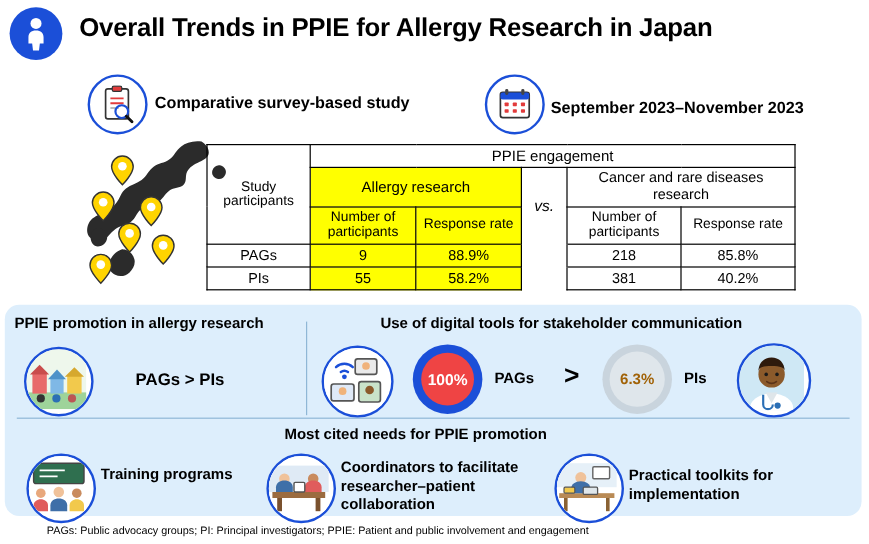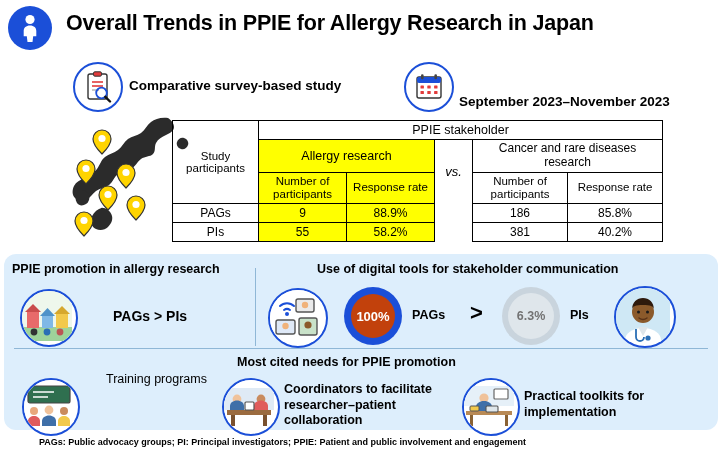--- a/index.html
+++ b/index.html
@@ -55,21 +55,21 @@
   }
   #meta-study-icon { left: 73px; top: 62px; }
   #meta-date-icon  { left: 404px; top: 62px; }
   .meta-label {
     position: absolute;
     font-size: 13.5px;
     font-weight: bold;
     white-space: nowrap;
   }
   #meta-study-label { left: 129px; top: 78px; }
-  #meta-date-label  { left: 459px; top: 94px; }
+  #meta-date-label  { left: 459px; top: 82px; }
 
   
   #map-wrap {
     position: absolute;
     left: 64px; top: 112px;
     width: 140px; height: 138px;
   }
 
   
   #table-wrap {
@@ -157,21 +157,21 @@
   #donut-pags {
     position: absolute;
     left: 344px; top: 287px;
     width: 58px; height: 58px;
     border-radius: 50%;
     background: #1b4fd8;
     display: flex; align-items: center; justify-content: center;
   }
   #donut-pags-inner {
     width: 44px; height: 44px; border-radius: 50%;
-    background: #c2410c;
+    background: #ef4444;
     display: flex; align-items: center; justify-content: center;
     color: #fff; font-size: 13px; font-weight: bold;
   }
   #label-pags {
     position: absolute; left: 412px; top: 308px;
     font-size: 12.5px; font-weight: bold;
   }
   #gt-sign {
     position: absolute; left: 470px; top: 300px;
     font-size: 22px; font-weight: bold;
@@ -180,51 +180,51 @@
     position: absolute;
     left: 502px; top: 287px;
     width: 58px; height: 58px; border-radius: 50%;
     background: #c9d4dd;
     display: flex; align-items: center; justify-content: center;
   }
   #donut-pis-inner {
     width: 46px; height: 46px; border-radius: 50%;
     background: #dfe6eb;
     display: flex; align-items: center; justify-content: center;
-    font-size: 12.5px; font-weight: bold; color: #737373; text-align: right;
+    font-size: 12.5px; font-weight: bold; color: #a16207; text-align: right;
   }
   #label-pis {
     position: absolute; left: 570px; top: 308px;
     font-size: 12.5px; font-weight: bold;
   }
   #digital-icon-right { left: 614px; top: 286px; width: 58px; height: 58px; }
 
   #needs-icon-1 { left: 22px; top: 378px; width: 54px; height: 54px; }
   #needs-text-1 {
-    position: absolute; left: 84px; top: 372px;
-    font-size: 12.5px; font-weight: normal; white-space: nowrap; margin-left: 22px;
+    position: absolute; left: 84px; top: 388px;
+    font-size: 12.5px; font-weight: bold; white-space: nowrap;
   }
   #needs-icon-2 { left: 222px; top: 378px; width: 54px; height: 54px; }
   #needs-text-2 {
     position: absolute; left: 284px; top: 382px;
     width: 175px;
     font-size: 12.5px; font-weight: bold; line-height: 1.25;
   }
   #needs-icon-3 { left: 462px; top: 378px; width: 54px; height: 54px; }
   #needs-text-3 {
     position: absolute; left: 524px; top: 389px;
     width: 140px;
     font-size: 12.5px; font-weight: bold; line-height: 1.25;
   }
 
   #footnote {
     position: absolute;
     left: 3px; top: 437px;
     font-size: 9px;
-    font-weight: bold;
+    font-weight: normal;
     white-space: nowrap;
     padding-left: 36px;
   }
 </style>
 </head>
 <body>
 
 <div id="header">
   <div id="header-icon">
     <svg width="26" height="30" viewBox="0 0 26 30" aria-hidden="true">
@@ -309,39 +309,39 @@
       <col style="width:86px">
       <col style="width:88px">
       <col style="width:88px">
       <col style="width:38px">
       <col style="width:95px">
       <col style="width:95px">
     </colgroup>
     <tbody>
         <tr>
       <td rowspan="3" class="rowlabel">Study participants</td>
-      <td colspan="5" class="hdr-engage">PPIE stakeholder</td>
+      <td colspan="5" class="hdr-engage">PPIE engagement</td>
     </tr>
     <tr>
       <td colspan="2" class="yellow hdr-allergy">Allergy research</td>
       <td rowspan="2" class="vs-cell">vs.</td>
       <td colspan="2" class="hdr-cancer">Cancer and rare diseases research</td>
     </tr>
     <tr>
       <td class="yellow hdr-sub">Number of participants</td>
       <td class="yellow hdr-sub">Response rate</td>
       <td class="hdr-sub">Number of participants</td>
       <td class="hdr-sub">Response rate</td>
     </tr>
     <tr>
       <td class="datacell">PAGs</td>
       <td class="yellow datacell">9</td>
       <td class="yellow datacell">88.9%</td>
       <td class="vs-cell"></td>
-      <td class="datacell">186</td>
+      <td class="datacell">218</td>
       <td class="datacell">85.8%</td>
     </tr>
     <tr>
       <td class="datacell">PIs</td>
       <td class="yellow datacell">55</td>
       <td class="yellow datacell">58.2%</td>
       <td class="vs-cell no-border"></td>
       <td class="datacell">381</td>
       <td class="datacell">40.2%</td>
     </tr>

